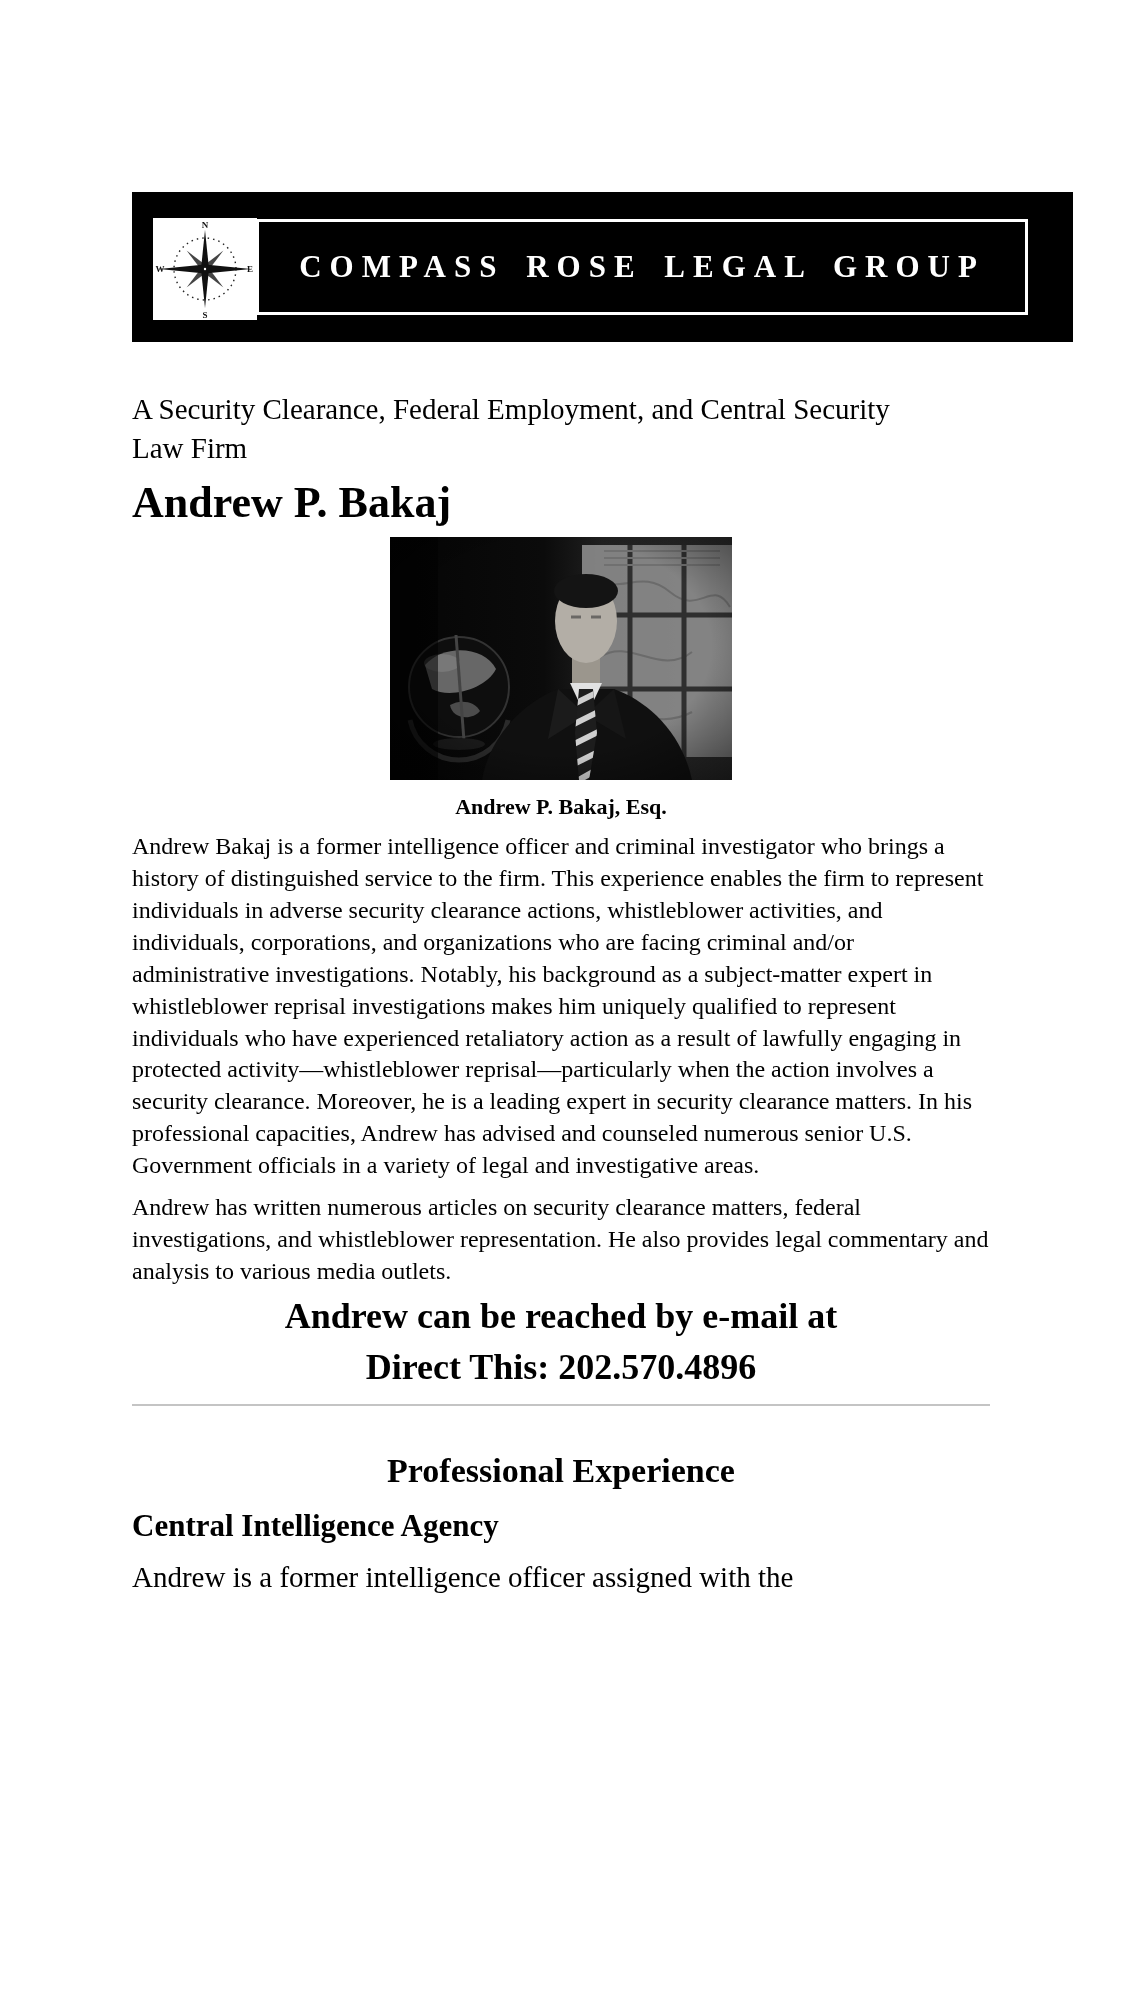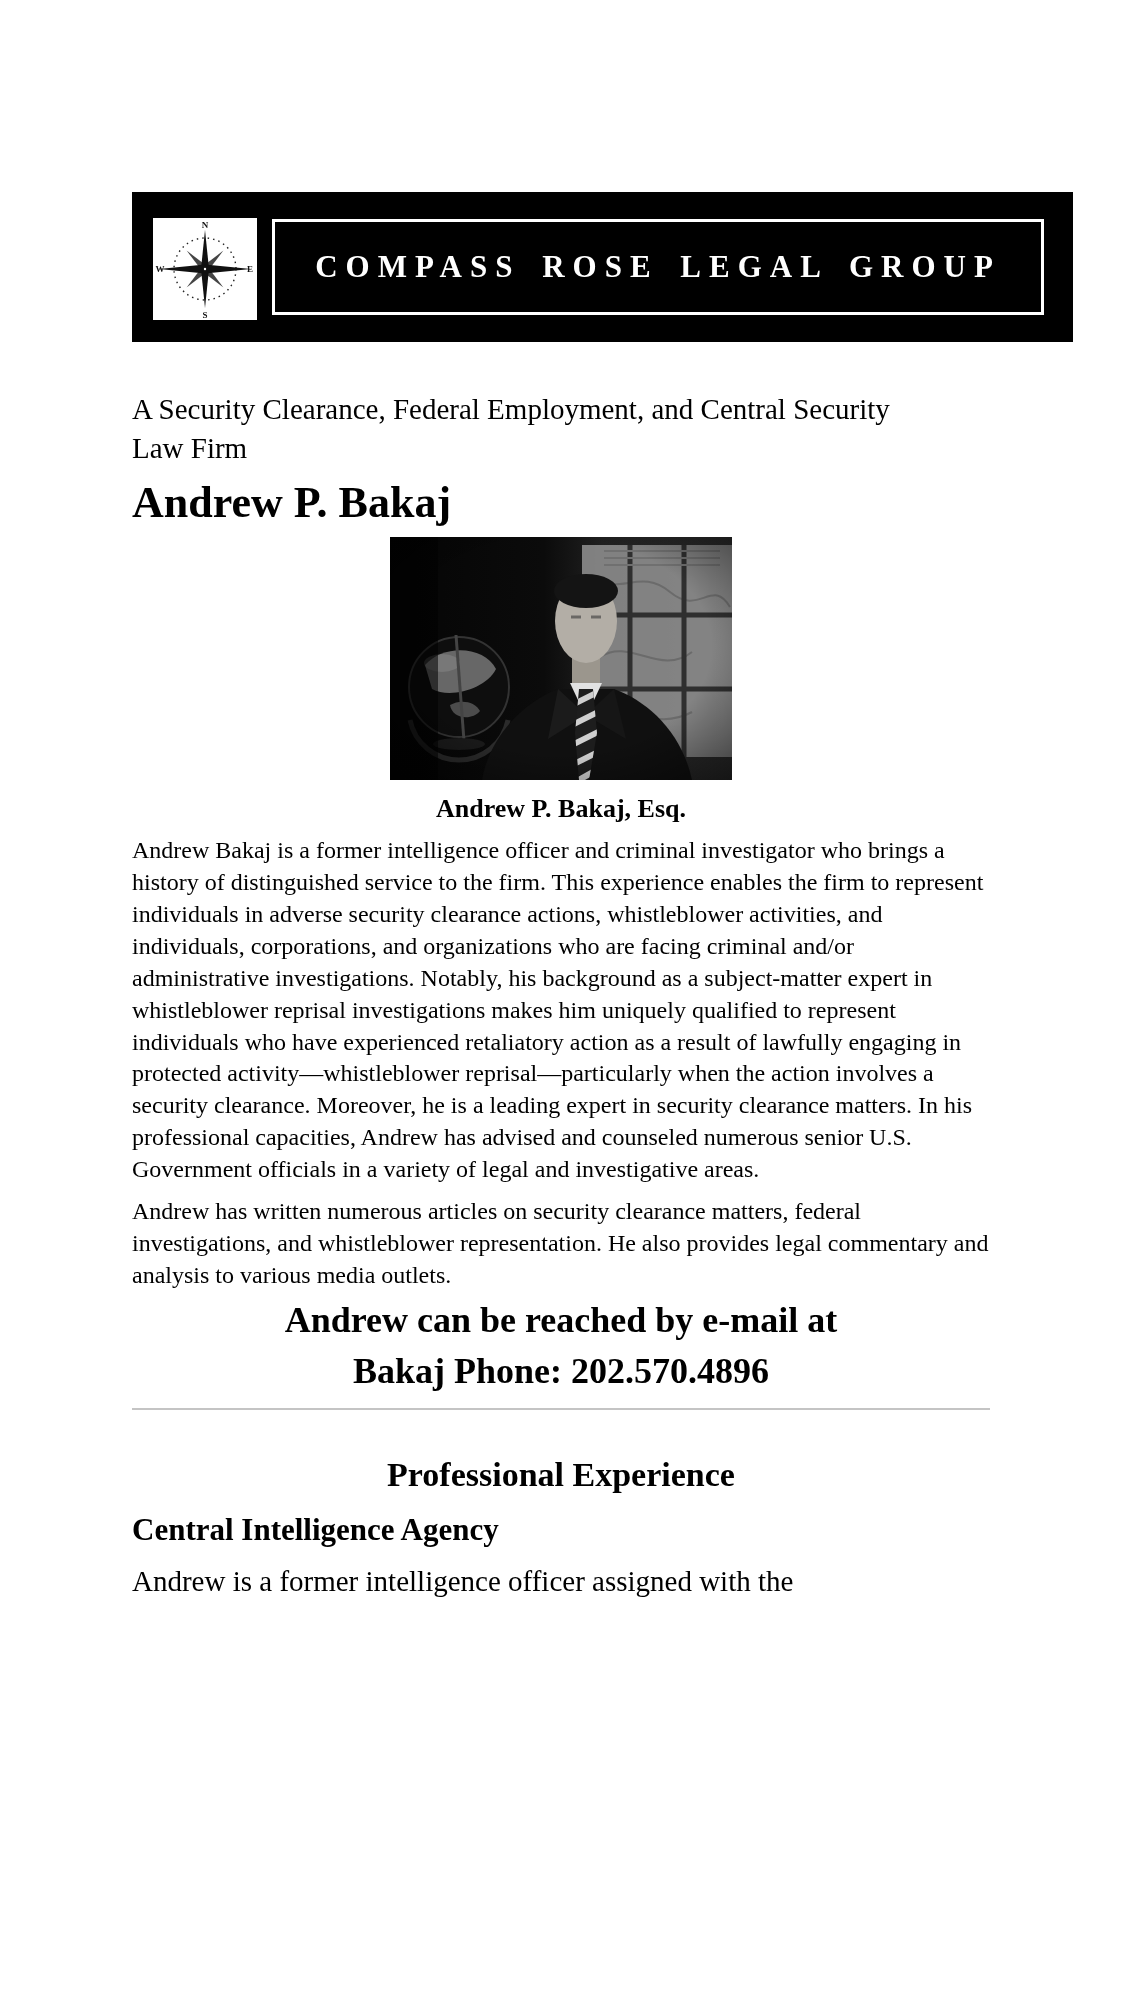--- a/index.html
+++ b/index.html
@@ -26,21 +26,21 @@
   }
   .logo-box {
     position: absolute;
     left: 21px; top: 26px;
     width: 104px; height: 102px;
     background: #ffffff;
   }
   .logo-box svg { display: block; width: 100%; height: 100%; }
   .title-box {
     position: absolute;
-    left: 140px; top: 27px;
+    left: 124px; top: 27px;
     width: 766px; height: 90px;
     border: 3px solid #ffffff;
     display: flex;
     align-items: center;
     justify-content: center;
   }
   .banner-title {
     color: #ffffff;
     font-size: 31px;
     font-weight: 600;
@@ -59,21 +59,21 @@
   .page-title {
     margin: 14px 0 0 0;
     font-size: 44px;
     line-height: 1.0;
     font-weight: bold;
   }
 
   
   figure.portrait { margin: 12px 0 0 0; width: 858px; text-align: center; }
   .photo-frame { display: block; margin: 0 auto; width: 342px; height: 243px; }
-  figcaption { margin-top: 14px; font-size: 26px; font-weight: bold; }
+  figcaption { margin-top: 14px; font-size: 22px; font-weight: bold; }
 
   
   p.bio { margin: 11px 0 0 0; font-size: 24px; line-height: 1.33; }
   p.bio + p.bio { margin-top: 10px; }
 
   
   .contact { text-align: center; font-weight: bold; font-size: 36px; }
   .contact p { margin: 6px 0; line-height: 1.25; }
   .email-link { color: #0000EE; text-decoration: underline; font-weight: bold; }
 
@@ -206,21 +206,21 @@
     </span>
     <figcaption>Andrew P. Bakaj, Esq.</figcaption>
   </figure>
 
   <p class="bio">Andrew Bakaj is a former intelligence officer and criminal investigator who brings a history of distinguished service to the firm. This experience enables the firm to represent individuals in adverse security clearance actions, whistleblower activities, and individuals, corporations, and organizations who are facing criminal and/or administrative investigations. Notably, his background as a subject-matter expert in whistleblower reprisal investigations makes him uniquely qualified to represent individuals who have experienced retaliatory action as a result of lawfully engaging in protected activity—whistleblower reprisal—particularly when the action involves a security clearance. Moreover, he is a leading expert in security clearance matters. In his professional capacities, Andrew has advised and counseled numerous senior U.S. Government officials in a variety of legal and investigative areas.</p>
   <p class="bio">Andrew has written numerous articles on security clearance matters, federal investigations, and whistleblower representation. He also provides legal commentary and analysis to various media outlets.</p>
 
   <div class="contact">
     <p><span>Andrew can be reached by e-mail at</span><br>
     </p>
-    <p>Bakaj Phone: 202.570.4896</p>
+    <p>Direct This: 202.570.4896</p>
   </div>
 
   <hr class="divider">
 
   <h2 class="experience-heading">Professional Experience</h2>
   <h3 class="experience-org">Central Intelligence Agency</h3>
   <p class="experience-desc">Andrew is a former intelligence officer assigned with the</p>
 
 </div>
 

